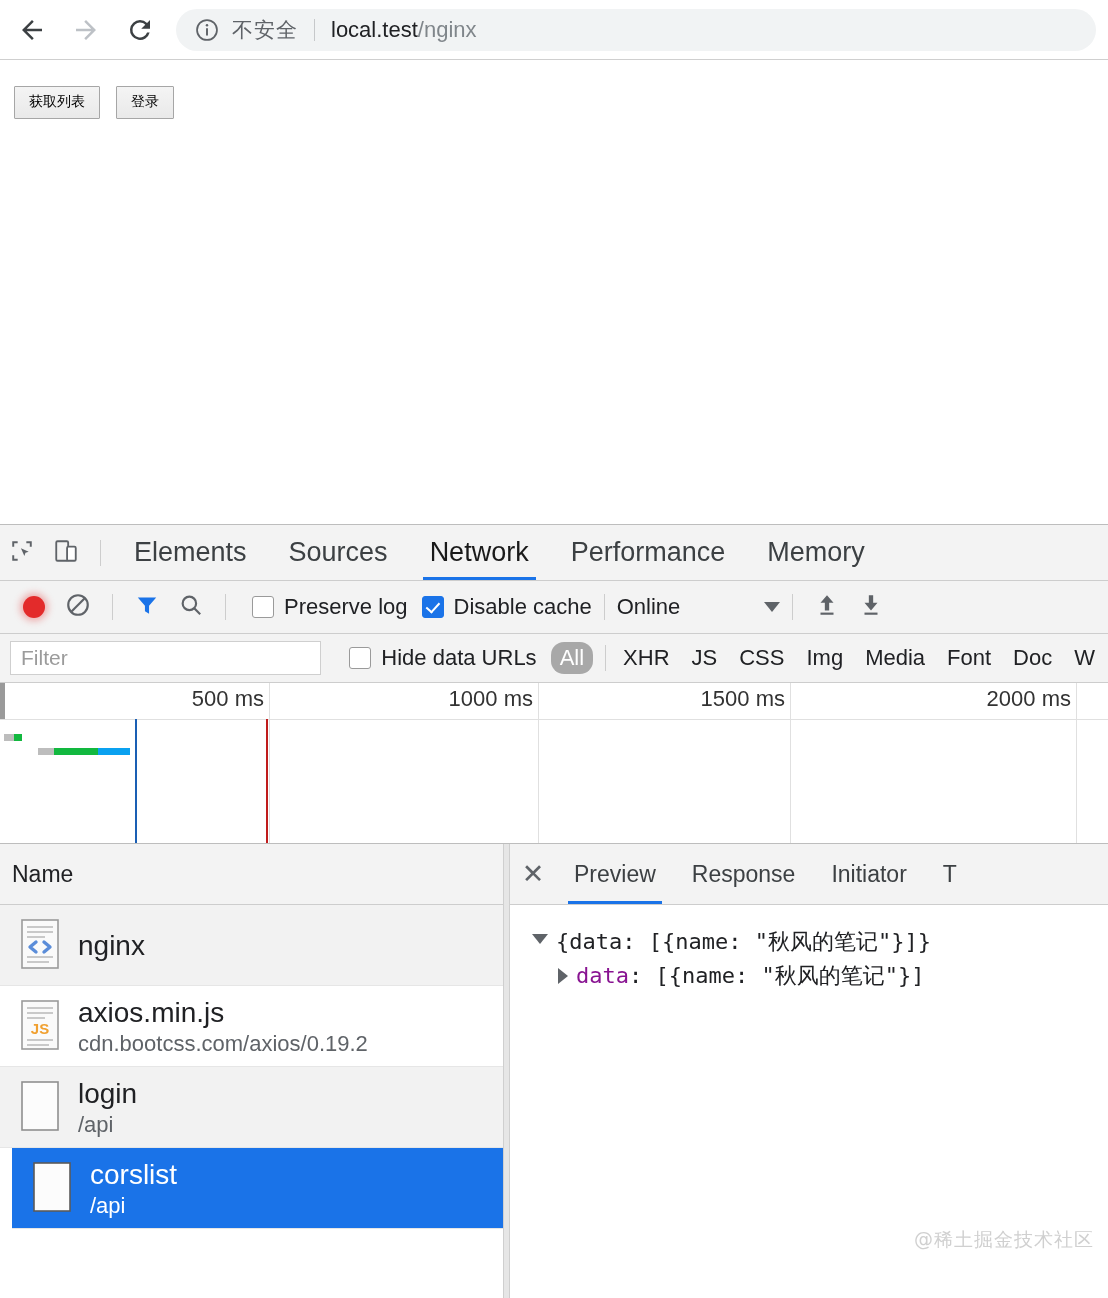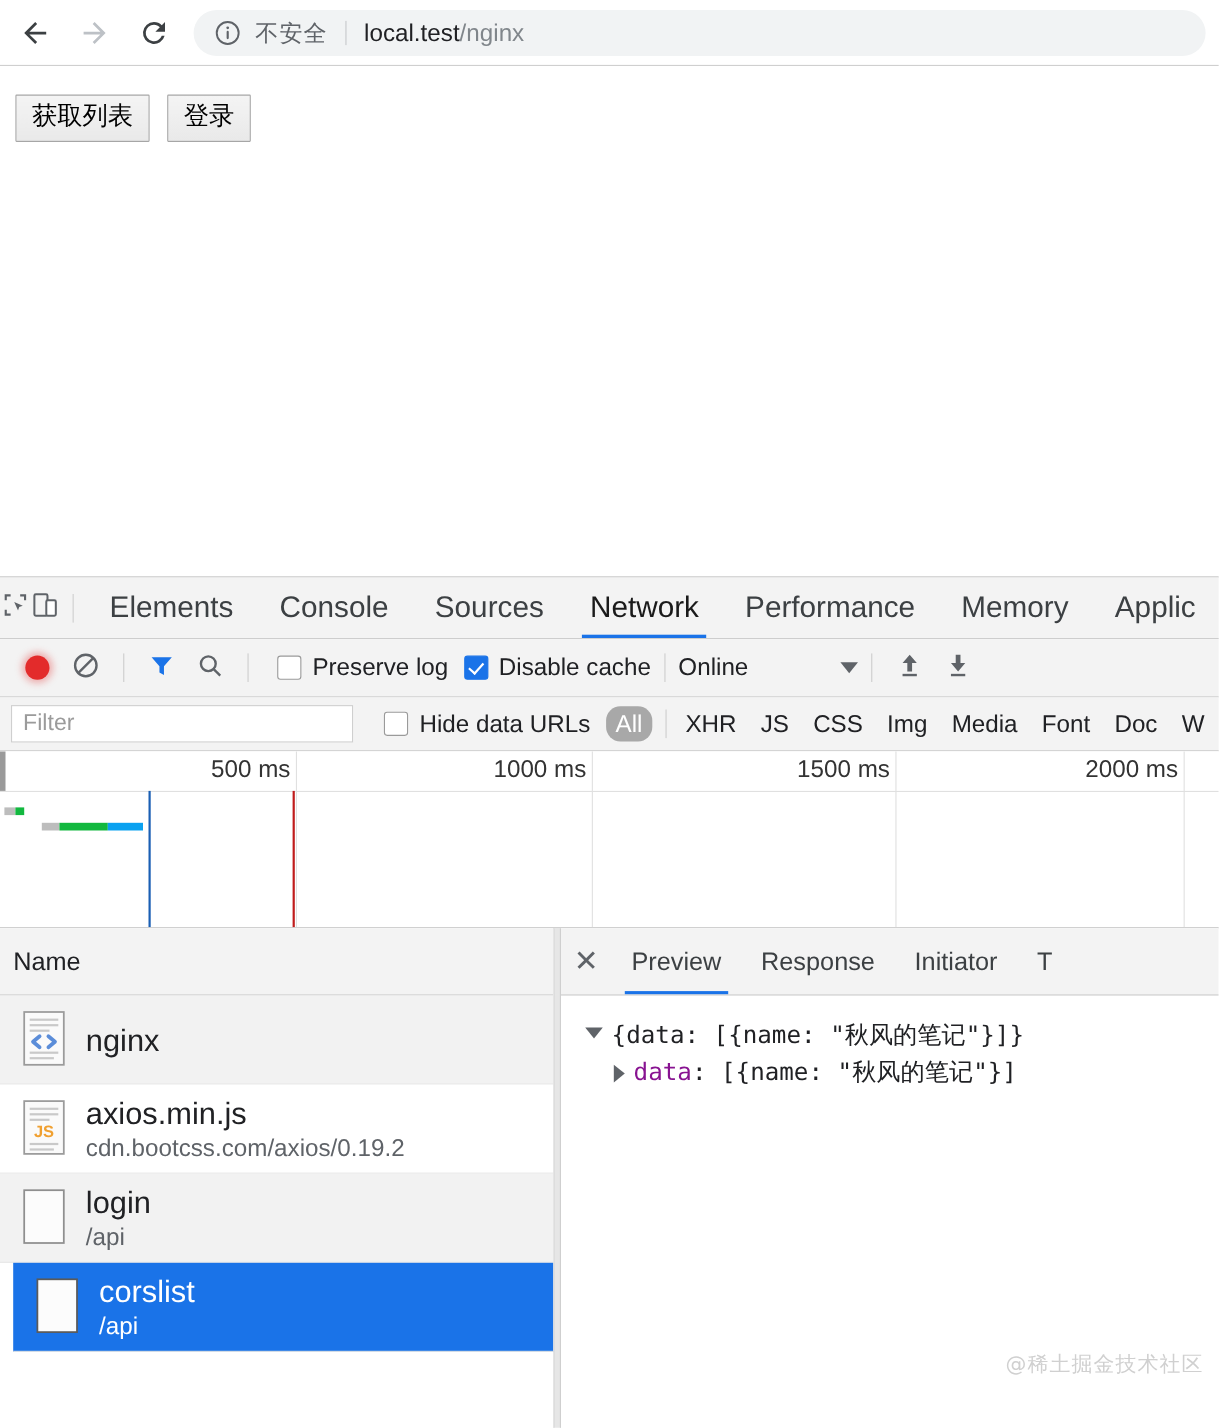--- a/index.html
+++ b/index.html
@@ -47,21 +47,21 @@
   .url-text .path { color: #80868b; }
 
   
   .page {
     position: absolute; left: 0; top: 60px; width: 1108px; height: 463px;
     background: #ffffff;
   }
   .page-buttons { padding: 26px 0 0 14px; display: flex; gap: 16px; }
   .page-btn {
     font-family: "DejaVu Sans", "Liberation Sans", sans-serif;
-    font-size: 23px;
+    font-size: 14px;
     color: #000;
     background: linear-gradient(#f4f4f4, #e9e9e9);
     border: 1px solid #a6a6a6;
     border-radius: 1px;
     padding: 7px 14px 9px 14px;
     line-height: 1.1;
   }
 
   
   .devtools {
@@ -293,26 +293,24 @@
       <div class="dt-icon-btn">
         <span>
           <svg width="26" height="26" viewBox="0 0 24 24">
             <rect x="3" y="3" width="11" height="18" rx="1.2" fill="none" stroke="#5f6368" stroke-width="1.7"></rect>
             <rect x="13" y="8" width="8" height="13" rx="1.2" fill="#fff" stroke="#5f6368" stroke-width="1.7"></rect>
           </svg>
         </span>
       </div>
       <div class="dt-vsep"></div>
       <div class="dt-tab">Elements</div>
-      <div class="dt-tab">Console</div>
       <div class="dt-tab">Sources</div>
       <div class="dt-tab active">Network</div>
       <div class="dt-tab">Performance</div>
       <div class="dt-tab">Memory</div>
-      <div class="dt-tab">Applic</div>
     </div>
 
     <div class="dt-toolbar">
       <div class="dt-icon-btn">
         <span class="rec-dot"></span>
       </div>
       <div class="dt-icon-btn">
         <span>
           <svg width="26" height="26" viewBox="0 0 24 24">
             <circle cx="12" cy="12" r="9" fill="none" stroke="#5f6368" stroke-width="2"></circle>
@@ -393,21 +391,21 @@
     <div class="dt-overview">
       <div class="ov-ruler"></div>
       <div class="ov-left-edge"></div>
 
       <div class="ov-tick" style="left:269px">
         <span>500 ms</span>
       </div>
       <div class="ov-tick" style="left:538px">
         <span>1000 ms</span>
       </div>
-      <div class="ov-tick" style="left:814px">
+      <div class="ov-tick" style="left:790px">
         <span>1500 ms</span>
       </div>
       <div class="ov-tick" style="left:1076px">
         <span>2000 ms</span>
       </div>
 
       <div class="ov-bar" style="left:4px; top:51px">
         <span class="ov-seg" style="width:10px;background:#bdbdbd"></span>
         <span class="ov-seg" style="width:8px;background:#12b83f"></span>
       </div>

